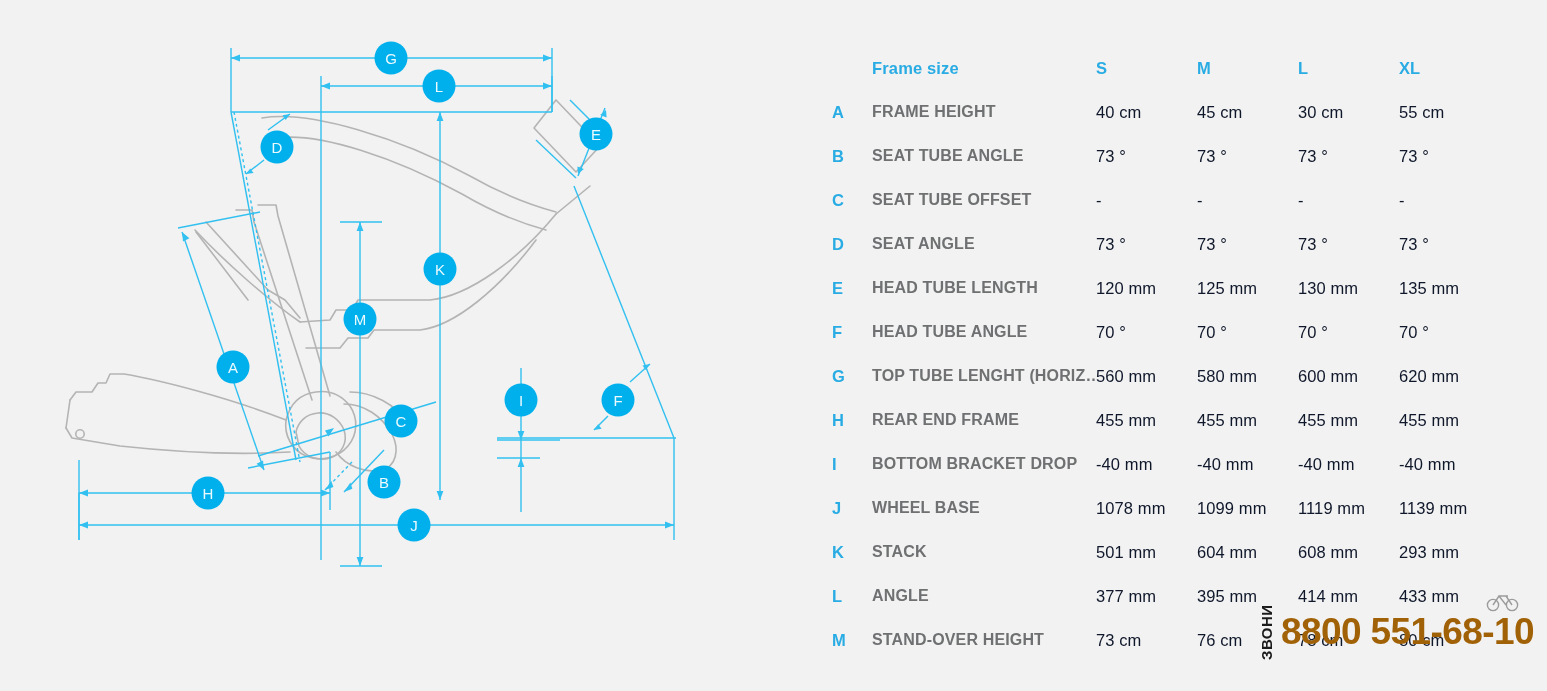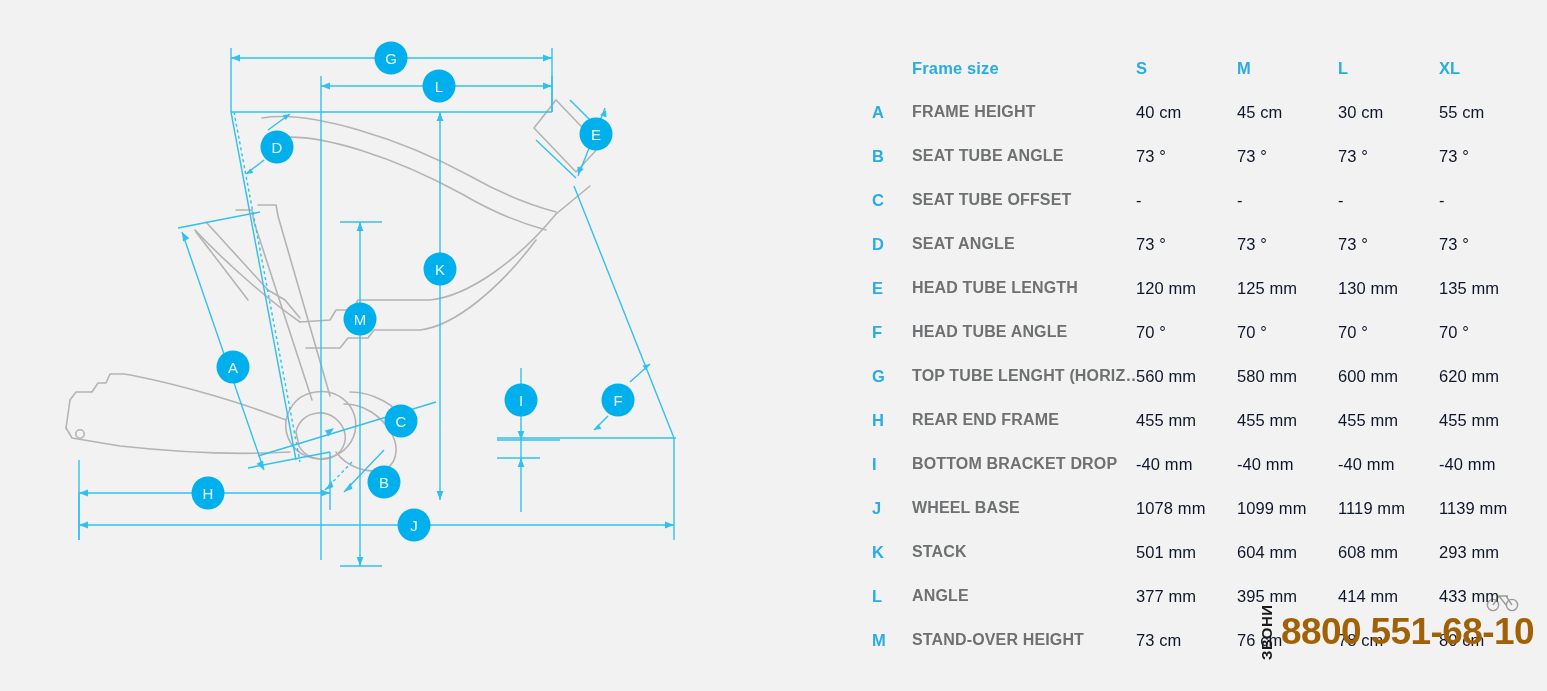--- a/index.html
+++ b/index.html
@@ -10,21 +10,21 @@
     overflow:hidden;
   }
   #root{ position:relative; width:1547px; height:691px; background:#f2f2f2; }
 
   
   #diagram{ position:absolute; left:0; top:0; width:820px; height:691px; }
   #diagram svg{ display:block; }
 
   
   #spec{ position:absolute; left:832px; top:46px; width:715px; height:620px; }
-  .row{ position:relative; height:44px; display:flex; align-items:center;margin-left:40px; }
+  .row{ position:relative; height:44px; display:flex; align-items:center; }
   .c-letter{
     width:40px; flex:0 0 40px;
     color:#29ace3; font-size:16.5px; font-weight:bold;
     letter-spacing:.2px;
   }
   .c-name{
     width:224px; flex:0 0 224px;
     color:#6e7071; font-size:16px; font-weight:bold;
     letter-spacing:.15px; white-space:nowrap; overflow:hidden;
   }

